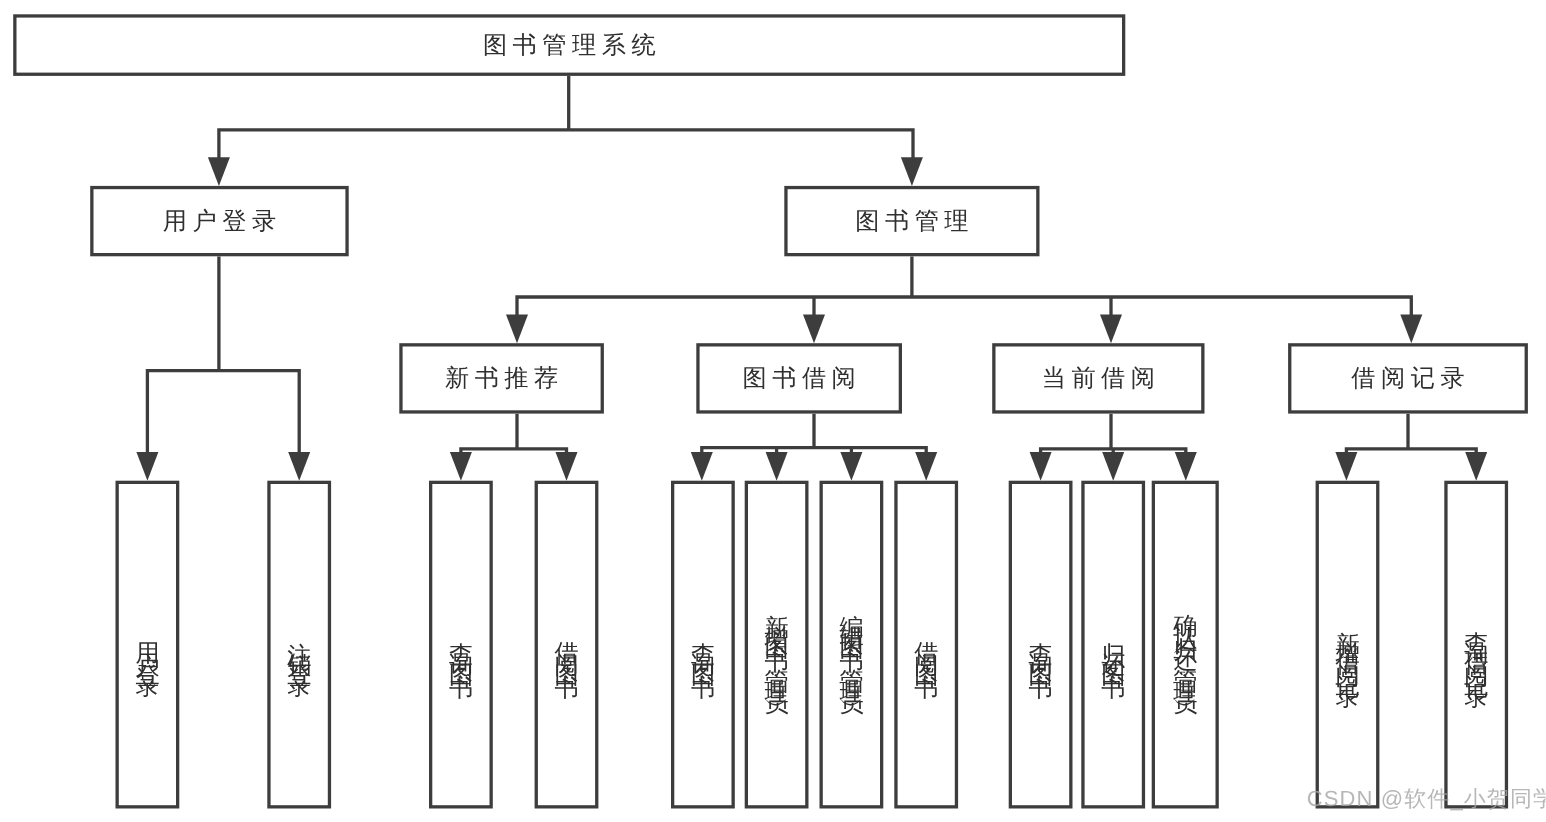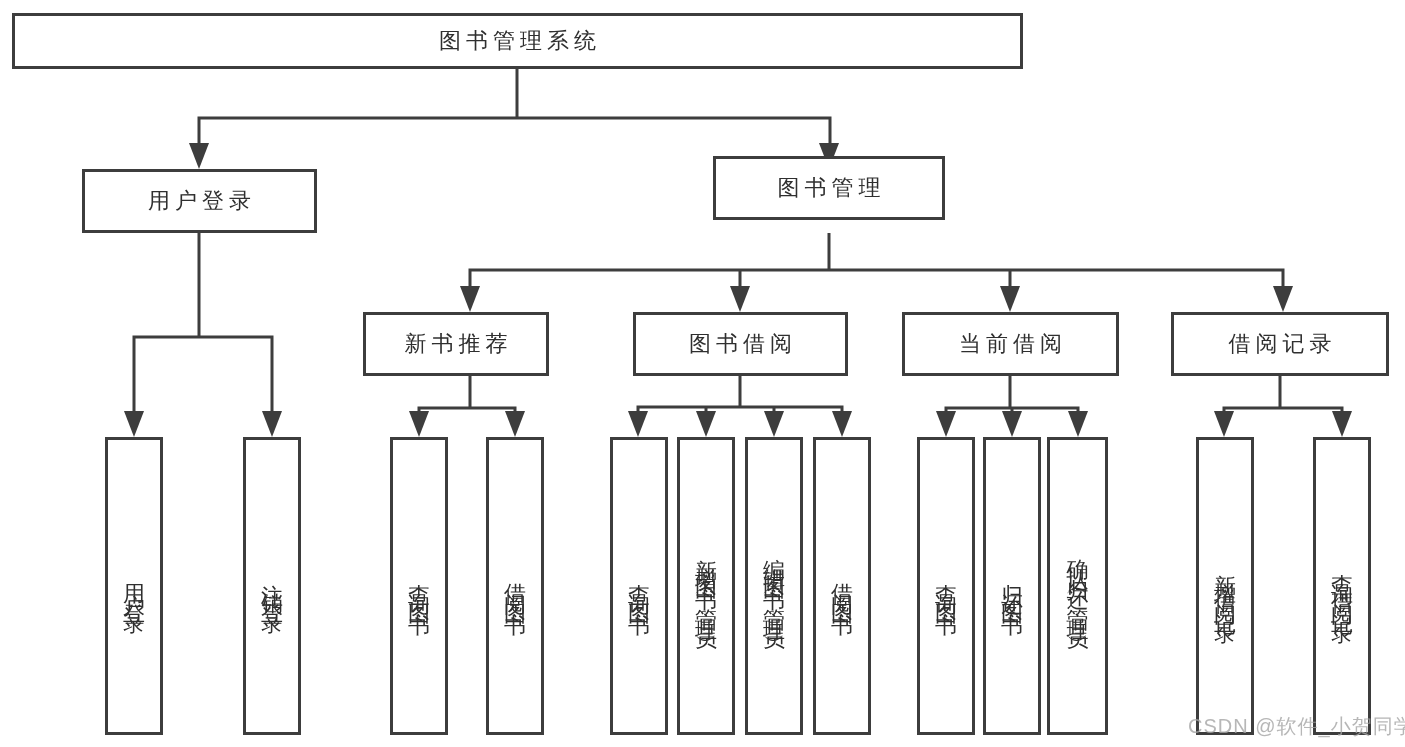--- a/index.html
+++ b/index.html
@@ -94,31 +94,31 @@
     <use href="#arrowhead" transform="translate(1342,437)"></use>
   </svg>
 
   <div class="node hbox" style="left:12px; top:13px; width:1011px; height:56px;">
     <span>图书管理系统</span>
   </div>
 
   <div class="node hbox" style="left:82px; top:169px; width:235px; height:64px;">
     <span>用户登录</span>
   </div>
-  <div class="node hbox" style="left:713px; top:156px; width:232px; height:64px;">
+  <div class="node hbox" style="left:713px; top:169px; width:232px; height:64px;">
     <span>图书管理</span>
   </div>
 
   <div class="node hbox" style="left:363px; top:312px; width:186px; height:64px;">
     <span>新书推荐</span>
   </div>
-  <div class="node hbox" style="left:633px; top:312px; width:215px; height:64px;">
+  <div class="node hbox" style="left:633px; top:312px; width:187px; height:64px;">
     <span>图书借阅</span>
   </div>
-  <div class="node hbox" style="left:902px; top:312px; width:217px; height:64px;">
+  <div class="node hbox" style="left:902px; top:312px; width:193px; height:64px;">
     <span>当前借阅</span>
   </div>
   <div class="node hbox" style="left:1171px; top:312px; width:218px; height:64px;">
     <span>借阅记录</span>
   </div>
 
   <div class="node vbox" style="left:105px; top:437px; width:58px; height:298px;">
     <span>用户登录</span>
   </div>
   <div class="node vbox" style="left:243px; top:437px; width:58px; height:298px;">

